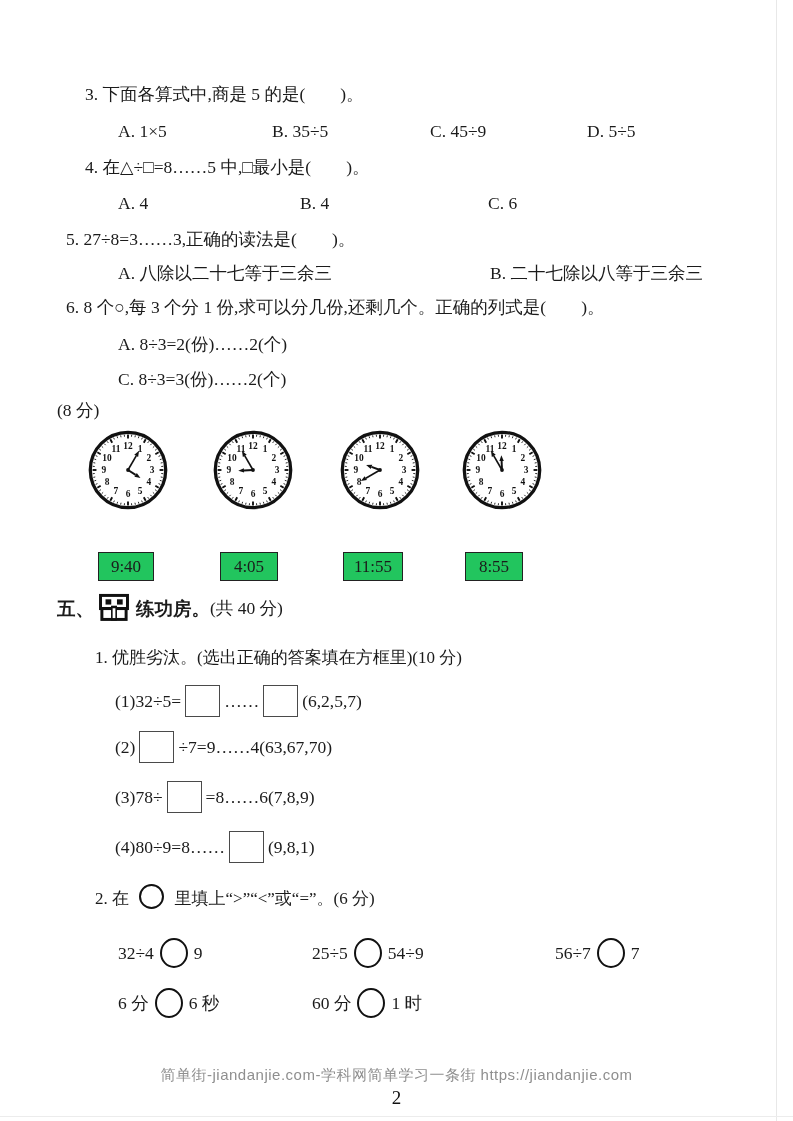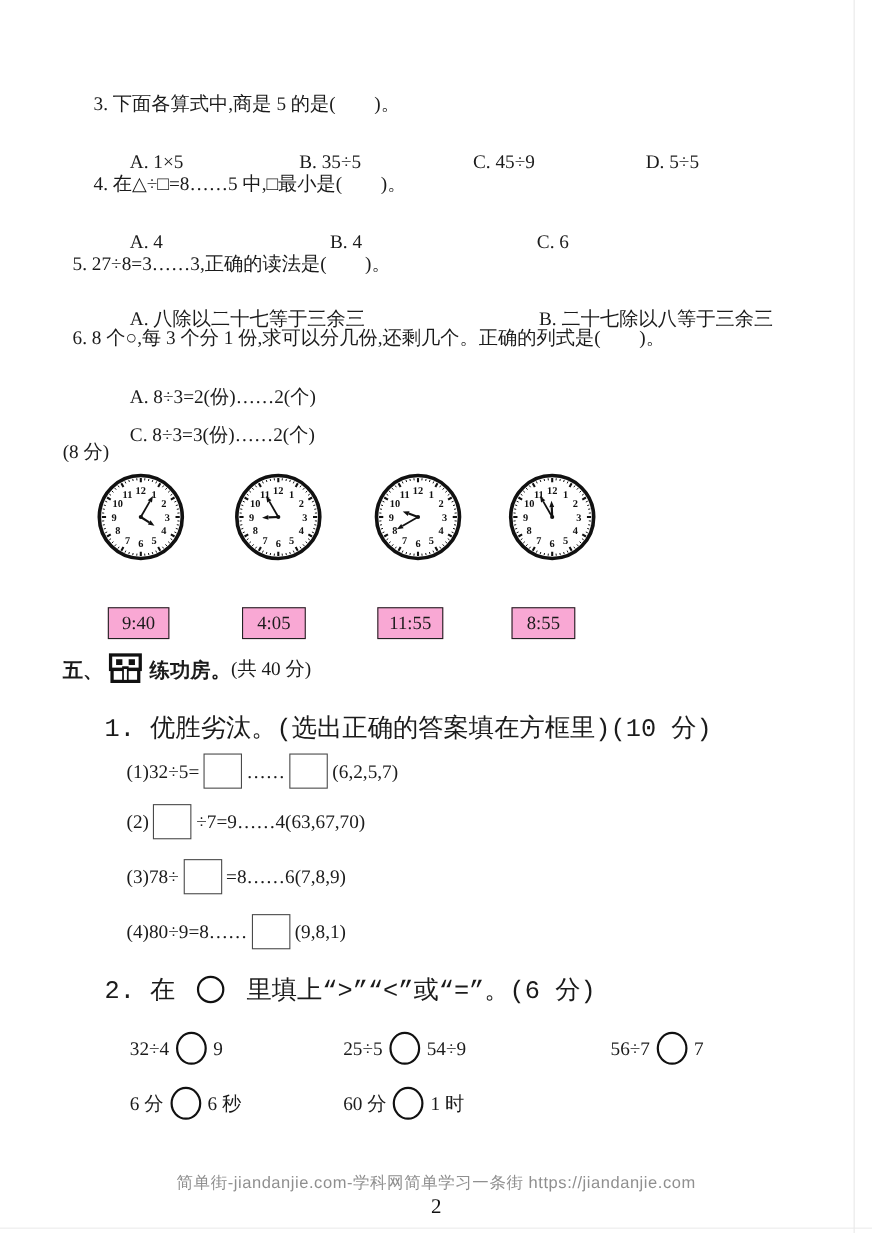--- a/index.html
+++ b/index.html
@@ -4,31 +4,31 @@
 <style>
   html,body{margin:0;padding:0;}
   body{
     width:793px;height:1121px;position:relative;background:#ffffff;
     font-family:"Liberation Serif","DejaVu Serif",serif;color:#1b1b1b;
     overflow:hidden;
   }
   .abs{position:absolute;white-space:nowrap;}
   .prompt{font-size:17.5px;line-height:22px;}
   .options-row{position:absolute;left:0;width:100%;height:24px;font-size:17.5px;}
-  .opt{position:absolute;top:16px;font-family:Liberation Serif, serif;}
+  .opt{position:absolute;top:0;font-family:Liberation Serif, serif;}
   .sec-title{font-size:18.5px;display:flex;align-items:center;}
   .bold-sans{font-family:"Liberation Sans","DejaVu Sans",sans-serif;font-weight:bold;}
   .score{font-family:"Liberation Serif","DejaVu Serif",serif;font-weight:normal;font-size:17.5px;}
   .clock{position:absolute;width:82px;height:82px;}
   .time-box{
     position:absolute;height:27px;border:1.6px solid #222;
     display:flex;align-items:center;justify-content:center;
-    font-size:17px;background:#f9a8d4;
-  }
-  .sub-prompt{font-size:23px;font-family:Liberation Mono, monospace;}
+    font-size:17px;background:#22c55e;
+  }
+  .sub-prompt{font-size:17px;}
   .fill-row{
     position:absolute;left:115px;height:38px;display:flex;align-items:center;
     font-size:17.5px;
   }
   .fill-box{
     display:inline-block;width:33px;height:30px;border:1.6px solid #4a4a4a;
     background:#fff;margin:0 4px;
   }
   .q2-circle{
     display:inline-block;width:21px;height:21px;border:2px solid #111;

